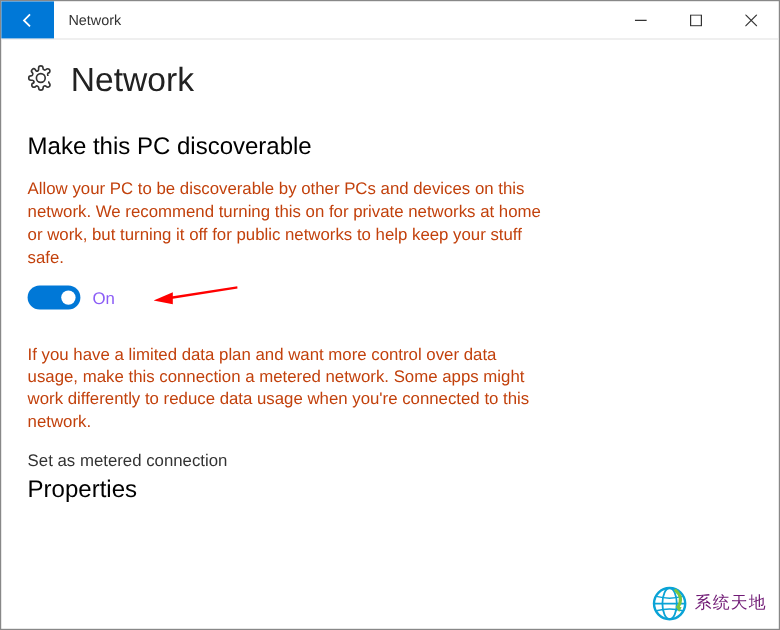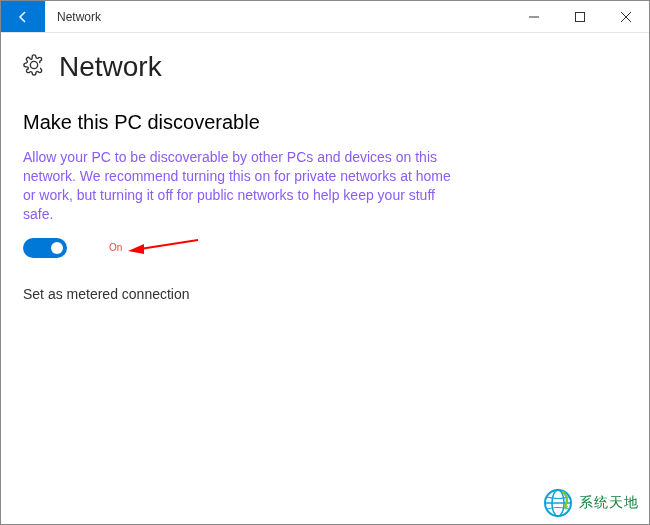--- a/index.html
+++ b/index.html
@@ -66,21 +66,21 @@
       color: #222;
     }
     .section-title {
       font-size: 20px;
       font-weight: 400;
       color: #000000;
       margin-bottom: 14px;
     }
     .section-desc {
       font-size: 14px;
-      color: #8b5cf6;
+      color: #c2410c;
       line-height: 1.35;
       margin-bottom: 14px;
       max-width: 430px;
     }
     .toggle-row {
       display: flex;
       align-items: center;
       gap: 10px;
       margin-bottom: 28px;
       position: relative;
@@ -110,23 +110,22 @@
       background: #fff;
       right: 4px;
     }
     .toggle.off .knob {
       background: #333;
       left: 3px;
       width: 10px;
       height: 10px;
     }
     .toggle-label {
-      font-size: 10px;
-      color: #ef4444;
-      margin-left: 32px;
+      font-size: 14px;
+      color: #8b5cf6;
     }
     .arrow-annotation {
       position: absolute;
       left: 105px;
       top: 50%;
       transform: translateY(-50%);
     }
     .field-label {
       font-size: 14px;
       color: #333;
@@ -137,21 +136,21 @@
     .watermark {
       position: absolute;
       right: 10px;
       bottom: 6px;
       display: flex;
       align-items: center;
       gap: 6px;
       font-size: 14px;
     }
     .watermark-text {
-      color: #15803d;
+      color: #701a75;
       letter-spacing: 1px;
     }
   </style>
 </head>
 <body>
 
 <div class="titlebar">
   <div class="back-btn">
     <svg width="16" height="16" viewBox="0 0 16 16">
         <path d="M10 3 L5 8 L10 13" stroke="#fff" stroke-width="1.5" fill="none"></path>
@@ -200,23 +199,27 @@
       <span class="arrow-annotation">
         <svg width="70" height="20" viewBox="0 0 70 20">
           <line x1="70" y1="4" x2="12" y2="13" stroke="#ff0000" stroke-width="2"></line>
           <polygon points="0,15 16,8 16,18" fill="#ff0000"></polygon>
         </svg>
       </span>
     </div>
   </div>
 
   <div class="section">
+    <p class="section-desc">If you have a limited data plan and want more control over data usage, make this connection a metered network. Some apps might work differently to reduce data usage when you're connected to this network.</p>
     <div class="field-label">Set as metered connection</div>
   </div>
 
+  <div class="section">
+    <h2 class="section-title">Properties</h2>
+  </div>
 
 </div>
 
 <div class="watermark">
   <svg width="30" height="30" viewBox="0 0 30 30">
     <circle cx="15" cy="15" r="13" fill="none" stroke="#0aa3d6" stroke-width="2"></circle>
     <ellipse cx="15" cy="15" rx="6" ry="13" fill="none" stroke="#0aa3d6" stroke-width="1.5"></ellipse>
     <line x1="2" y1="15" x2="28" y2="15" stroke="#0aa3d6" stroke-width="1.5"></line>
     <path d="M4 9 Q15 12 26 9" fill="none" stroke="#0aa3d6" stroke-width="1.2"></path>
     <path d="M4 21 Q15 18 26 21" fill="none" stroke="#0aa3d6" stroke-width="1.2"></path>

